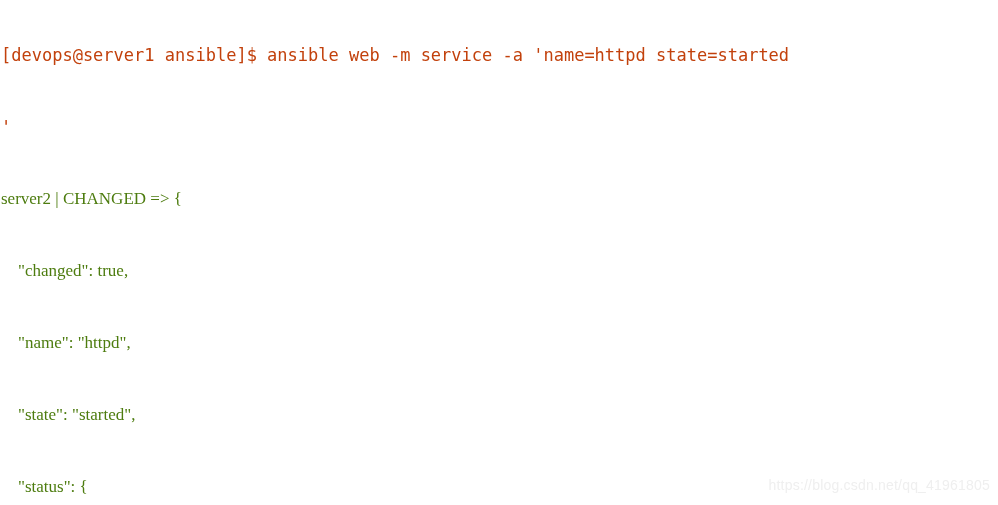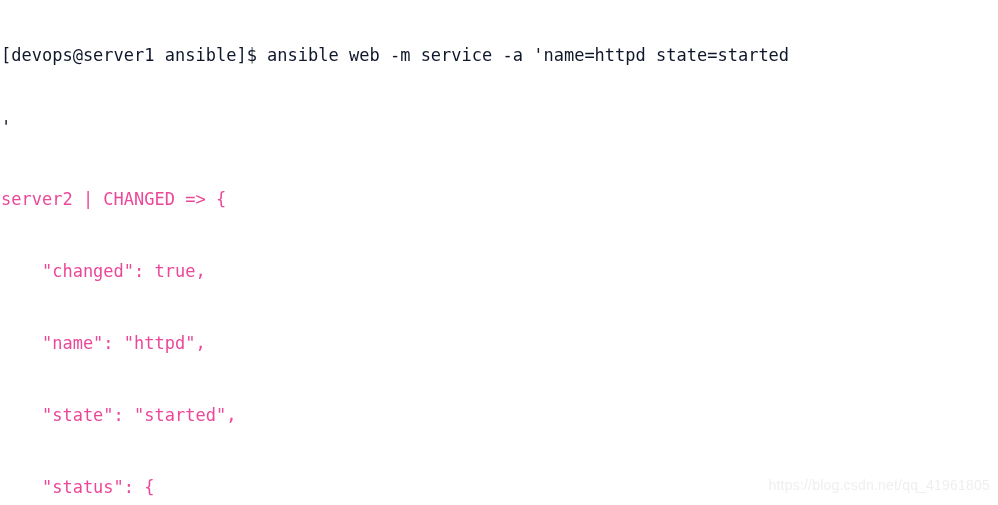--- a/index.html
+++ b/index.html
@@ -26,24 +26,25 @@
     width: 998px;
   }
   .line {
     display: block;
     height: 24px;
     line-height: 24px;
     white-space: pre;
     padding-left: 1px;
   }
   .c-prompt {
-    color: #0f172a;
+    color: #c2410c;
   }
   .c-out {
-    color: #ec4899;
+    color: #4d7c0f;
+    font-family: Liberation Serif, serif;
   }
   .watermark {
     position: absolute;
     right: 8px;
     bottom: 8px;
     font-family: "Liberation Sans", "DejaVu Sans", sans-serif;
     font-size: 14px;
     letter-spacing: 0.2px;
     color: #efefef;
     white-space: pre;

